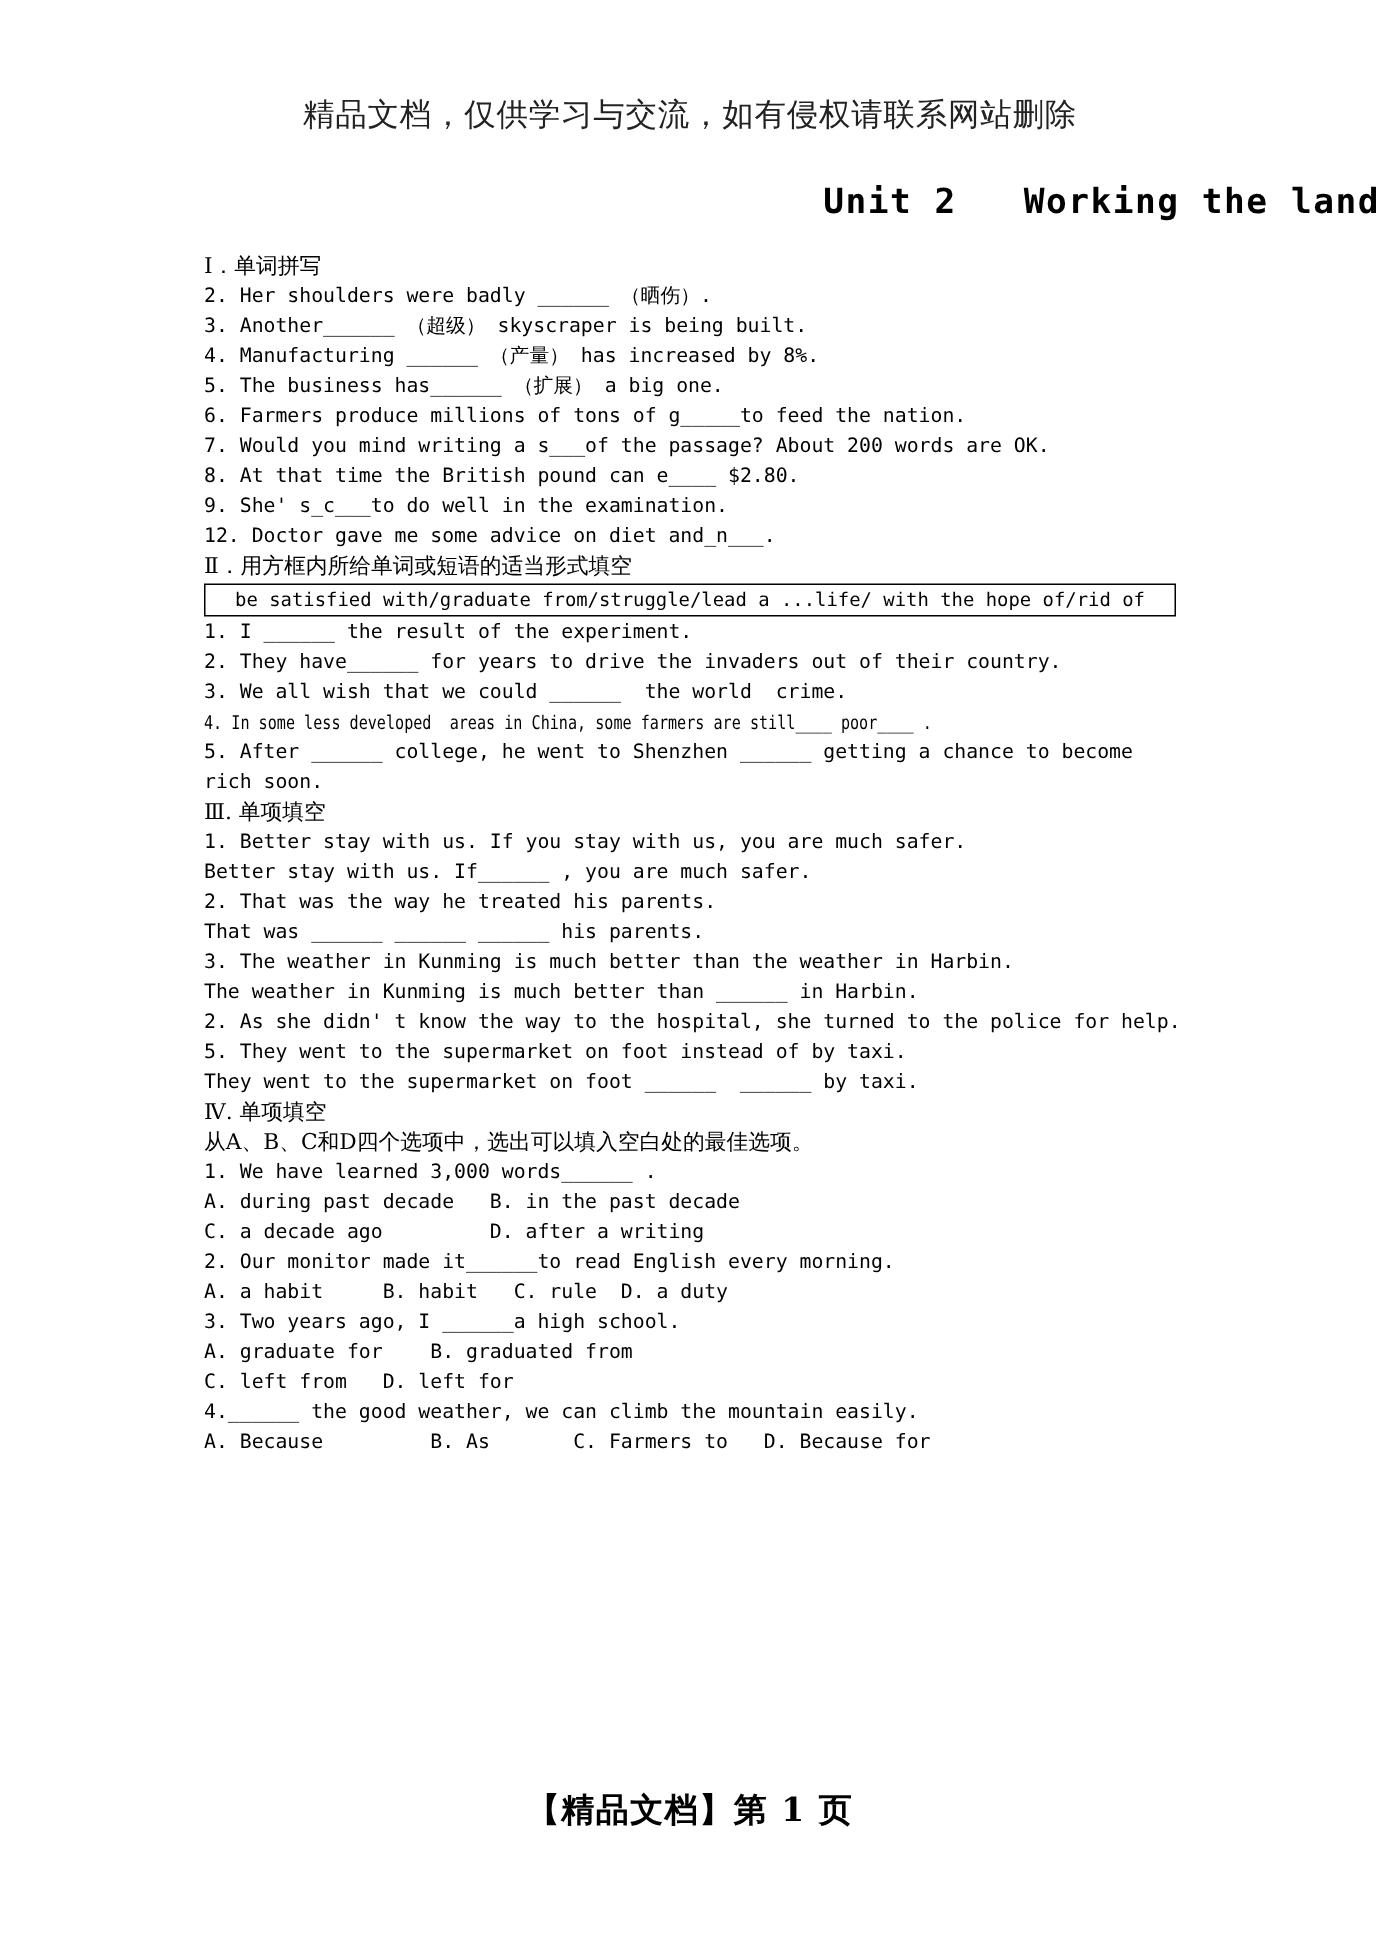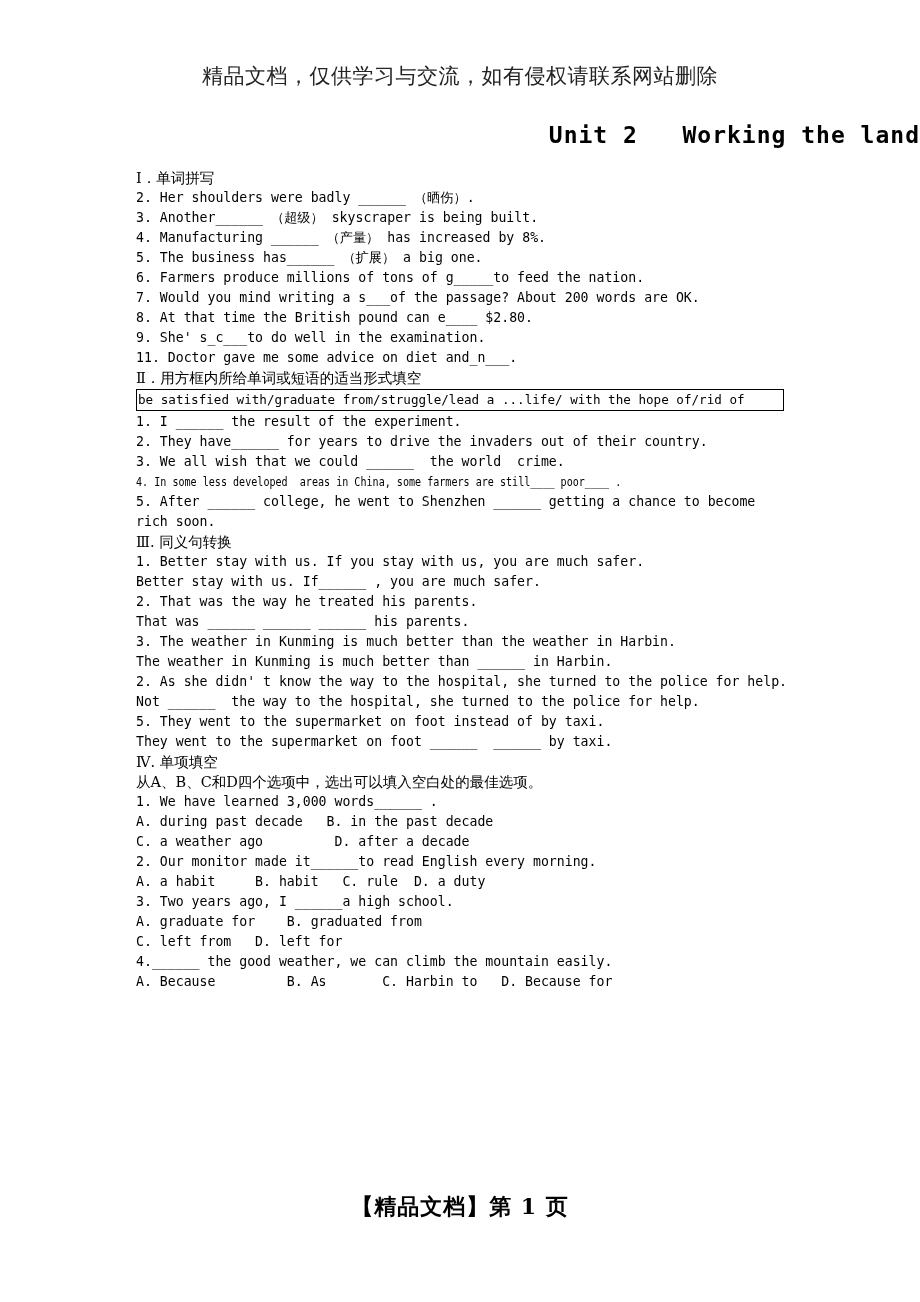--- a/index.html
+++ b/index.html
@@ -87,20 +87,21 @@
     border: 1px solid #000;
     width: 648px;
     height: 22px;
     line-height: 20px;
     padding: 0 1px;
     margin: 1px 0 1px 0;
     font-family: "DejaVu Sans Mono", "Liberation Mono", monospace;
     font-size: 12.6px;
     white-space: pre;
     overflow: hidden;
+    text-align: center;
   }
 
   
   .footer {
     position: absolute;
     left: 0;
     top: 1192px;
     width: 920px;
     text-align: center;
     font-family: "DejaVu Serif", "Liberation Serif", serif;
@@ -123,57 +124,56 @@
 
     <div class="line cjk">Ⅰ．单词拼写</div>
     <div class="line">2. Her shoulders were badly ______ （晒伤）.</div>
     <div class="line">3. Another______ （超级） skyscraper is being built.</div>
     <div class="line">4. Manufacturing ______ （产量） has increased by 8%.</div>
     <div class="line">5. The business has______ （扩展） a big one.</div>
     <div class="line">6. Farmers produce millions of tons of g_____to feed the nation.</div>
     <div class="line">7. Would you mind writing a s___of the passage? About 200 words are OK.</div>
     <div class="line">8. At that time the British pound can e____ $2.80.</div>
     <div class="line">9. She' s_c___to do well in the examination.</div>
-    <div class="line">11. Doctor gave me some advice on diet and_n___.</div>
+    <div class="line">12. Doctor gave me some advice on diet and_n___.</div>
 
     <div class="line cjk">Ⅱ．用方框内所给单词或短语的适当形式填空</div>
     <div class="wordbox">be satisfied with/graduate from/struggle/lead a ...life/ with the hope of/rid of</div>
     <div class="line">1. I ______ the result of the experiment.</div>
     <div class="line">2. They have______ for years to drive the invaders out of their country.</div>
     <div class="line">3. We all wish that we could ______  the world  crime.</div>
     <div class="line condensed">4. In some less developed  areas in China, some farmers are still____ poor____ .</div>
     <div class="line">5. After ______ college, he went to Shenzhen ______ getting a chance to become</div>
     <div class="line">rich soon.</div>
 
-    <div class="line cjk">Ⅲ. 同义句转换</div>
+    <div class="line cjk">Ⅲ. 单项填空</div>
     <div class="line">1. Better stay with us. If you stay with us, you are much safer.</div>
     <div class="line">Better stay with us. If______ , you are much safer.</div>
     <div class="line">2. That was the way he treated his parents.</div>
     <div class="line">That was ______ ______ ______ his parents.</div>
     <div class="line">3. The weather in Kunming is much better than the weather in Harbin.</div>
     <div class="line">The weather in Kunming is much better than ______ in Harbin.</div>
     <div class="line">2. As she didn' t know the way to the hospital, she turned to the police for help.</div>
-    <div class="line">Not ______  the way to the hospital, she turned to the police for help.</div>
     <div class="line">5. They went to the supermarket on foot instead of by taxi.</div>
     <div class="line">They went to the supermarket on foot ______  ______ by taxi.</div>
 
     <div class="line cjk">Ⅳ. 单项填空</div>
     <div class="line cjk">从A、B、C和D四个选项中，选出可以填入空白处的最佳选项。</div>
 
     <div class="line">1. We have learned 3,000 words______ .</div>
     <div class="line">A. during past decade   B. in the past decade</div>
-    <div class="line">C. a weather ago         D. after a decade</div>
+    <div class="line">C. a decade ago         D. after a writing</div>
 
     <div class="line">2. Our monitor made it______to read English every morning.</div>
     <div class="line">A. a habit     B. habit   C. rule  D. a duty</div>
 
     <div class="line">3. Two years ago, I ______a high school.</div>
     <div class="line">A. graduate for    B. graduated from</div>
     <div class="line">C. left from   D. left for</div>
 
     <div class="line">4.______ the good weather, we can climb the mountain easily.</div>
-    <div class="line">A. Because         B. As       C. Harbin to   D. Because for</div>
+    <div class="line">A. Because         B. As       C. Farmers to   D. Because for</div>
 
   </div>
 
   <div class="footer">【精品文档】第 1 页</div>
 
 </div>
 
 </body></html>

